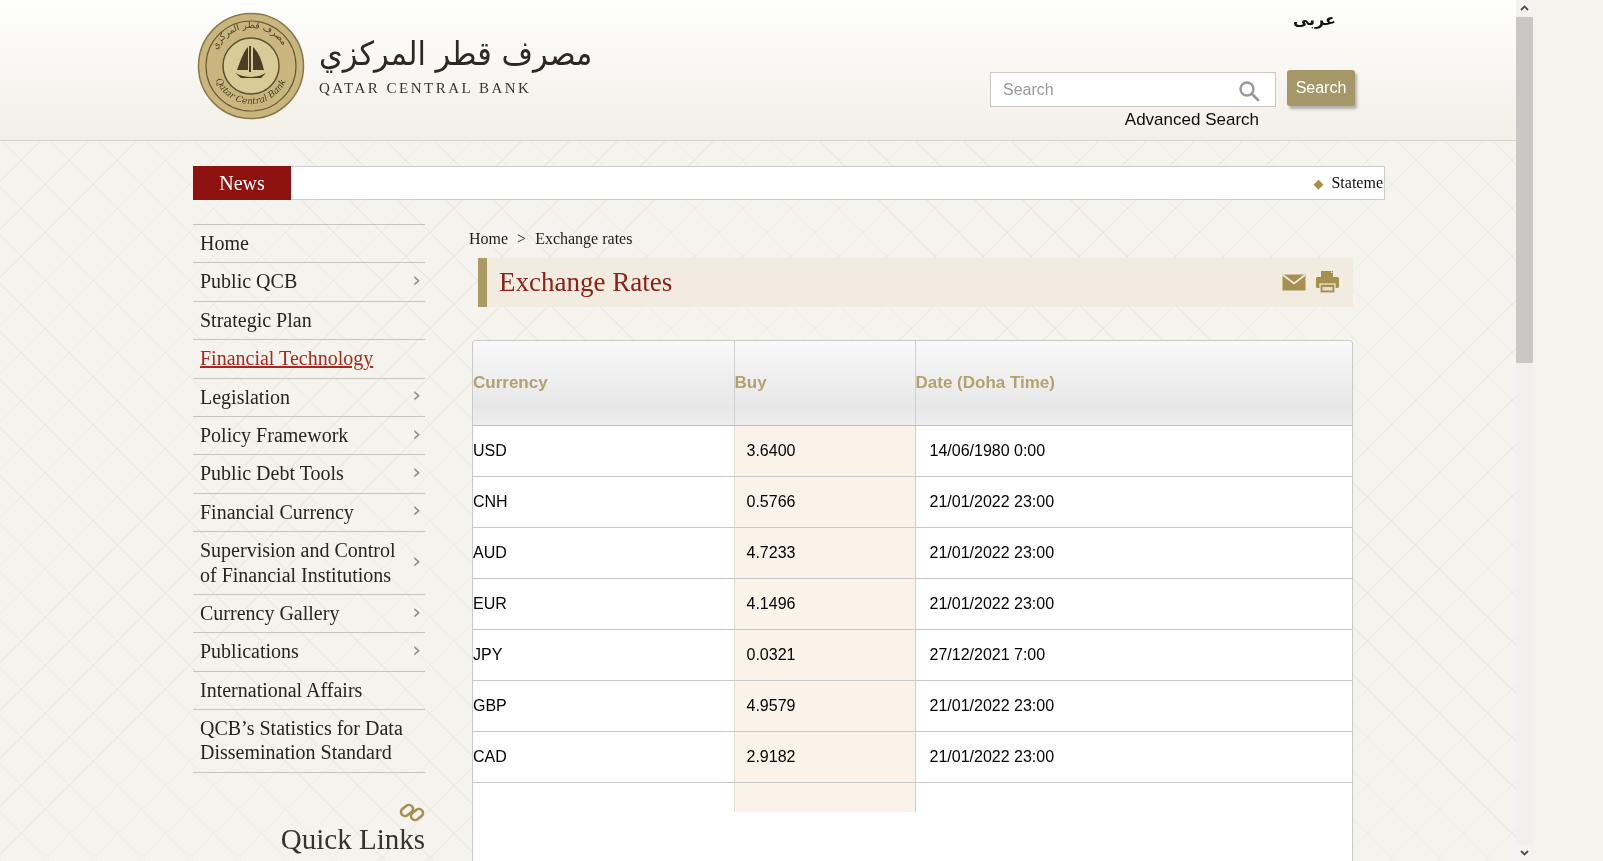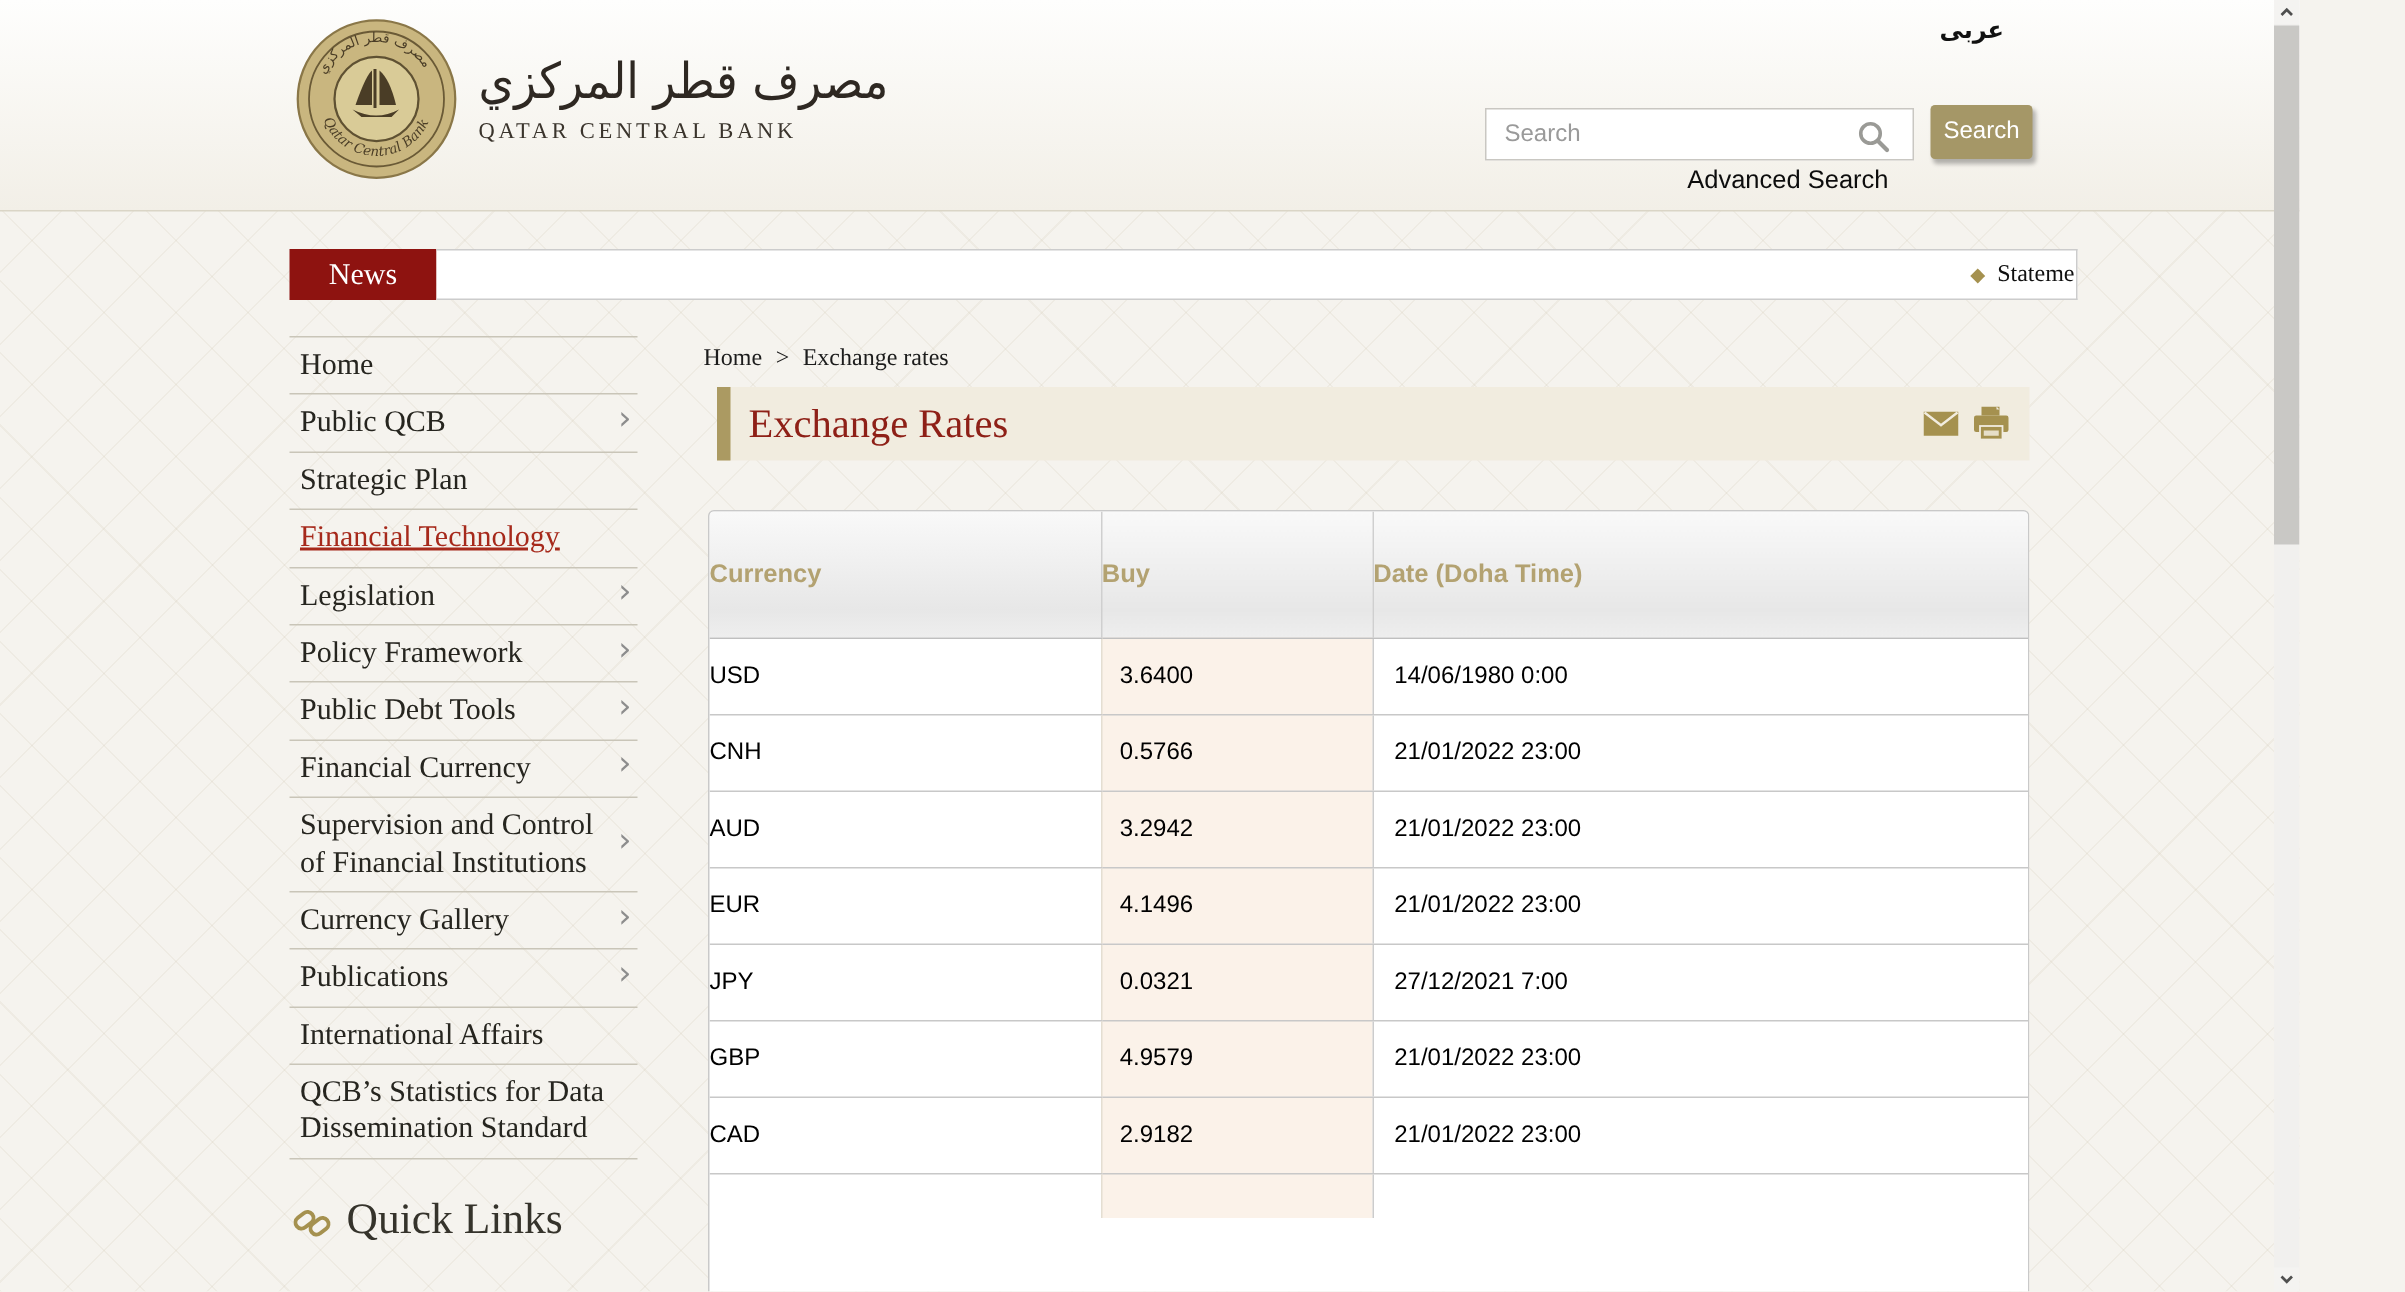--- a/index.html
+++ b/index.html
@@ -83,21 +83,21 @@
   .sb-item{
     position:relative; border-bottom:1px solid #c9c5b8; padding:6px 22px 7px 7px;
     font-size:20px; color:#26251f; cursor:pointer; line-height:1.22;
   }
   .sb-item:first-child{ border-top:1px solid #c9c5b8; }
   .sb-item.active .sb-label{ color:#a6291b;text-decoration:underline; }
   .sb-chev{
     position:absolute; right:4px; top:50%; transform:translateY(-55%);
     color:#8d8d8d; font-size:22px; font-family:"DejaVu Sans",sans-serif;
   }
-  .quick-links{ margin-top:24px; display:flex; align-items:center; padding-left:2px; }
+  .quick-links{ margin-top:24px; display:flex; align-items:flex-end; padding-left:2px;flex-direction:column; }
   .quick-links-title{ font-size:29px; color:#35332b; margin-left:10px; cursor:pointer; }
 
   
   .breadcrumb{
     position:absolute; left:469px; top:230px; font-size:16px; color:#1c1c1c;
   }
   .breadcrumb .bc-link{ cursor:pointer; }
   .breadcrumb .bc-sep{ margin:0 5px; }
   .title-band{
     position:absolute; left:478px; top:258px; width:875px; height:49px;
@@ -269,21 +269,21 @@
             <td class="c-buy">3.6400</td>
             <td class="c-date">14/06/1980 0:00</td>
           </tr>
           <tr>
             <td class="c-currency">CNH</td>
             <td class="c-buy">0.5766</td>
             <td class="c-date">21/01/2022 23:00</td>
           </tr>
           <tr>
             <td class="c-currency">AUD</td>
-            <td class="c-buy">3.2942</td>
+            <td class="c-buy">4.7233</td>
             <td class="c-date">21/01/2022 23:00</td>
           </tr>
           <tr>
             <td class="c-currency">EUR</td>
             <td class="c-buy">4.1496</td>
             <td class="c-date">21/01/2022 23:00</td>
           </tr>
           <tr>
             <td class="c-currency">JPY</td>
             <td class="c-buy">0.0321</td>

